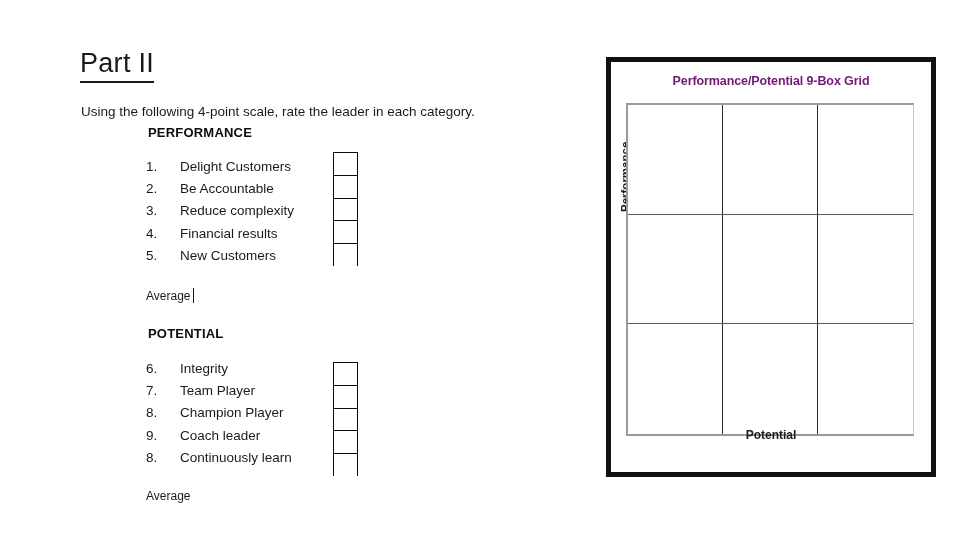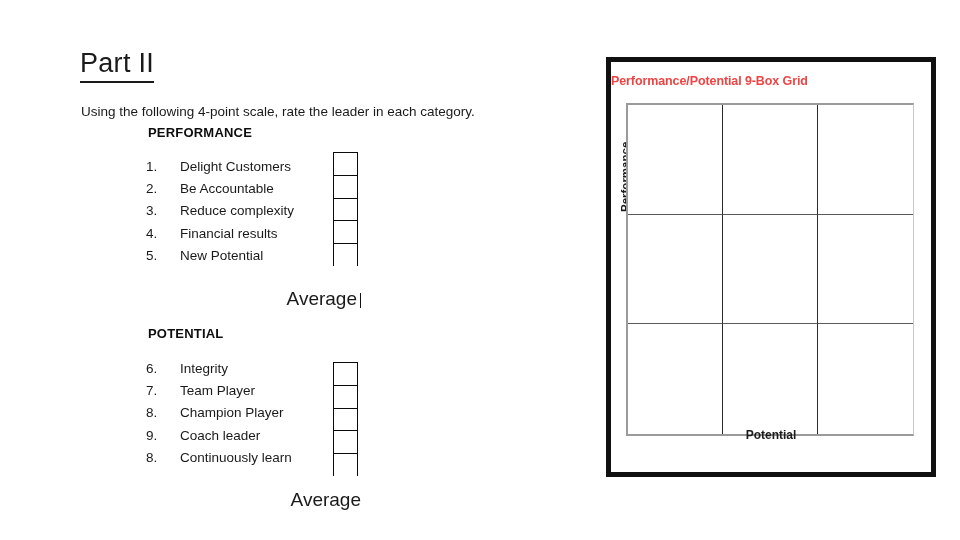--- a/index.html
+++ b/index.html
@@ -101,22 +101,21 @@
     box-sizing: border-box;
     border-bottom: 1.6px solid #0a0a0a;
     background: #ffffff;
   }
   .score-box:last-child { border-bottom: none; }
 
   .average-row {
     position: absolute;
     left: 146px;
     width: 215px;
-    text-align: right;
-    font-size: 19px;
+    font-size: 12px;
     color: #1a1a1a;
   }
   #average-performance { top: 288px; }
   #average-potential   { top: 489px; }
 
   .text-caret {
     display: inline-block;
     width: 1px;
     height: 15px;
     background: #111111;
@@ -139,24 +138,24 @@
     position: absolute;
     inset: 0;
     background: #ffffff;
   }
 
   #ninebox-title {
     position: absolute;
     left: 0;
     right: 0;
     top: 12px;
-    text-align: left;
+    text-align: center;
     font-size: 12.5px;
     font-weight: bold;
-    color: #ef4444;
+    color: #701a75;
     letter-spacing: -0.1px;
   }
 
   #axis-label-performance {
     position: absolute;
     left: 8px;
     top: 150px;
     font-size: 11.5px;
     font-weight: bold;
     color: #1c1c1c;
@@ -226,21 +225,21 @@
     <div class="rating-row">
       <span class="rating-num">3.</span>
       <span class="rating-label">Reduce complexity</span>
     </div>
     <div class="rating-row">
       <span class="rating-num">4.</span>
       <span class="rating-label">Financial results</span>
     </div>
     <div class="rating-row">
       <span class="rating-num">5.</span>
-      <span class="rating-label">New Potential</span>
+      <span class="rating-label">New Customers</span>
     </div>
   </div>
 
   <div class="score-stack" id="stack-performance">
     <div class="score-box"></div>
     <div class="score-box"></div>
     <div class="score-box"></div>
     <div class="score-box"></div>
     <div class="score-box"></div>
   </div>

